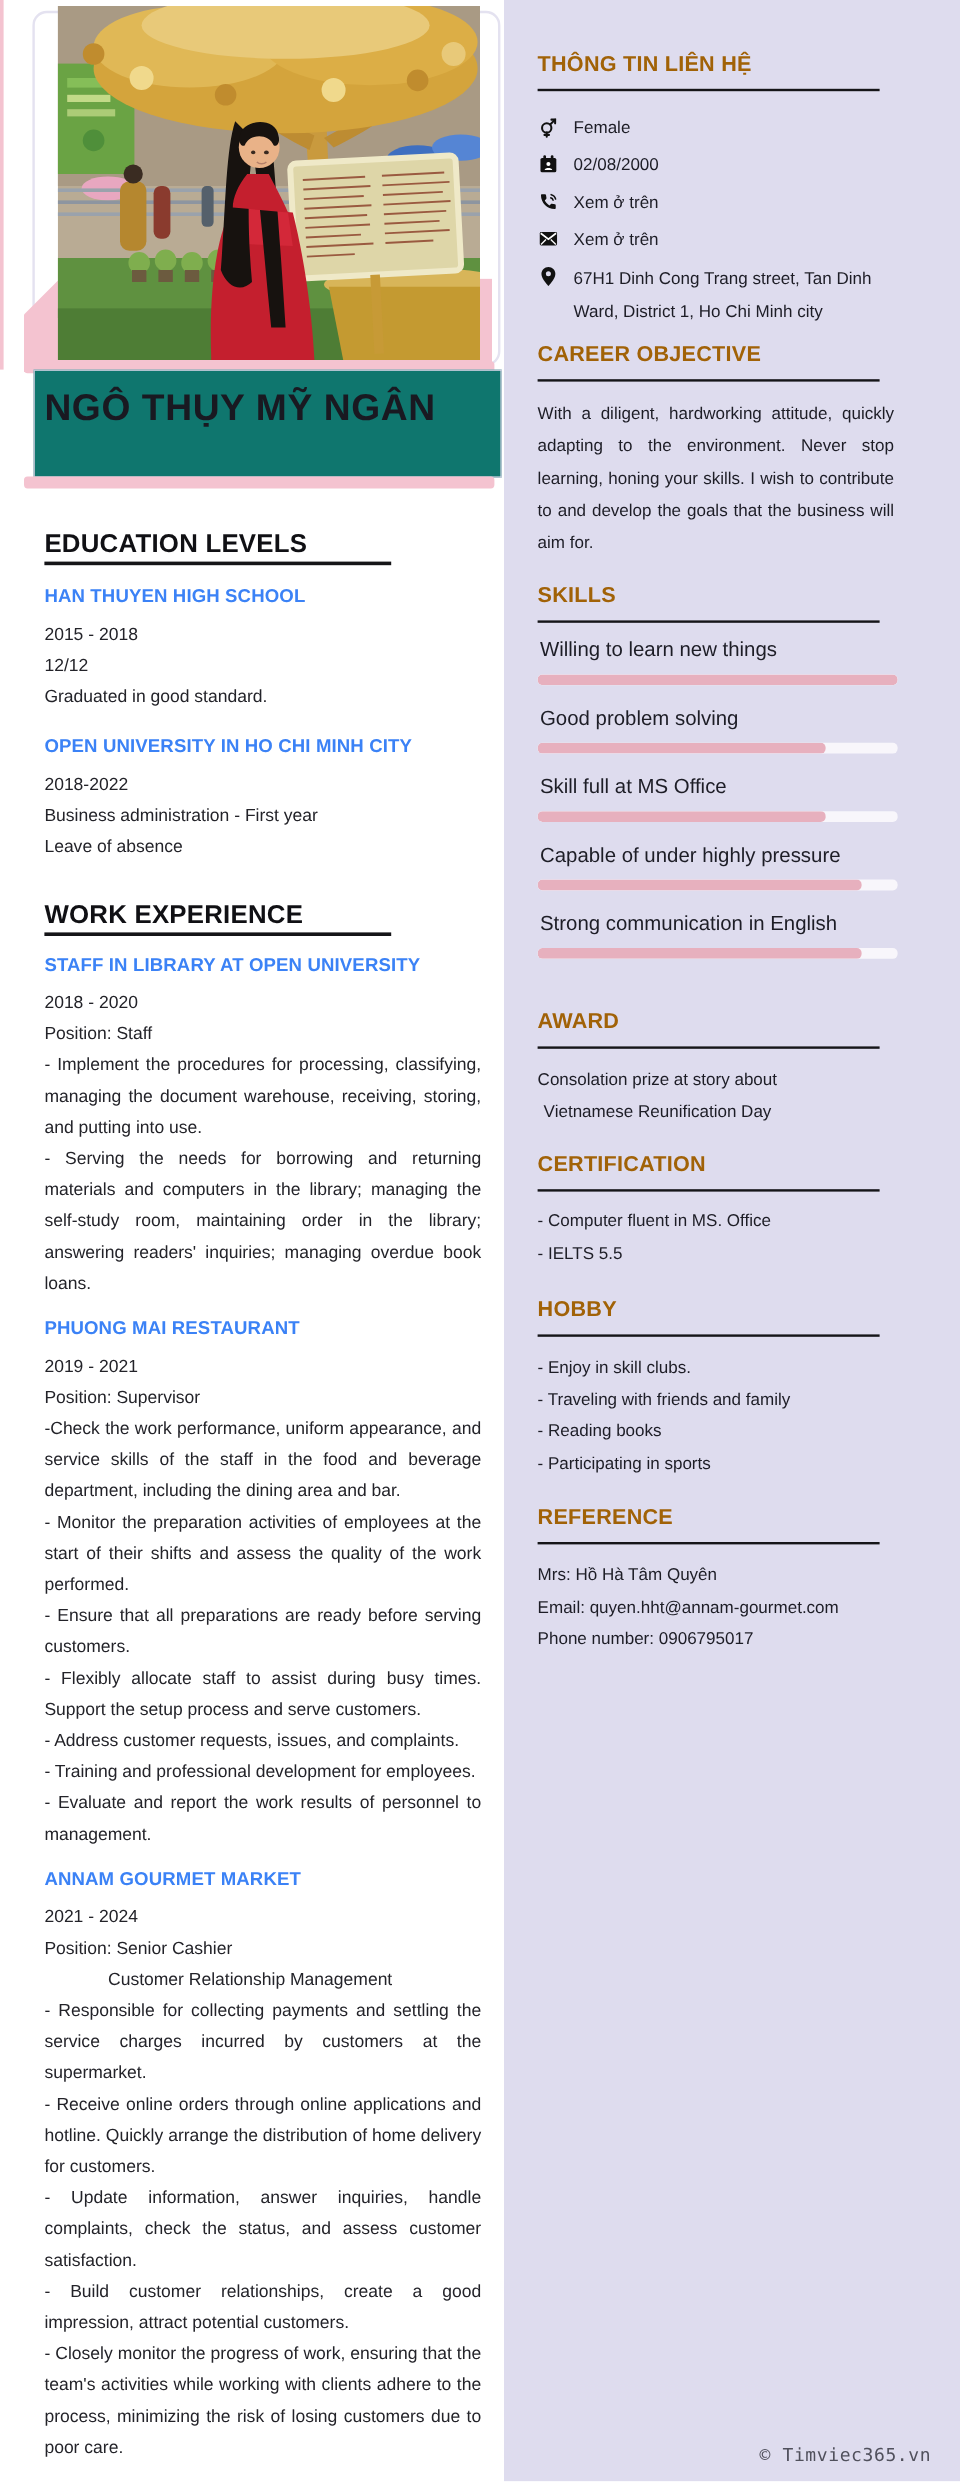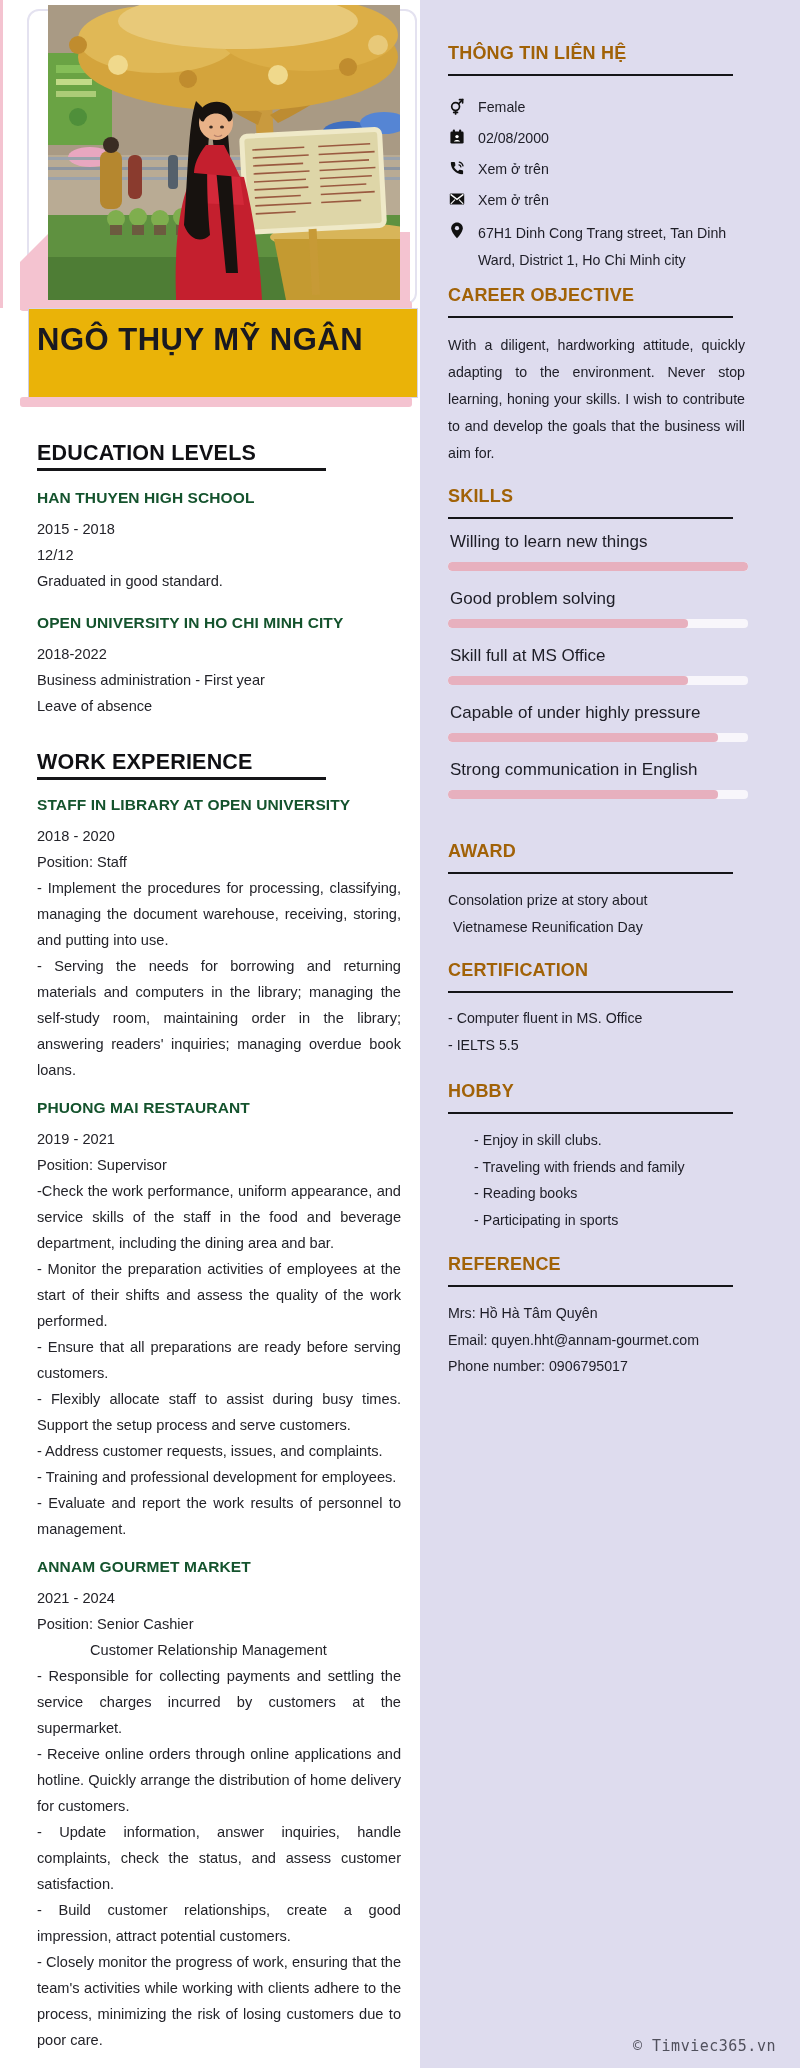--- a/index.html
+++ b/index.html
@@ -17,30 +17,30 @@
   .photo-frame { position:absolute; left:27px; top:9px; width:390px; height:296px;
     border:2px solid #e4e2f0; border-radius:12px; background:transparent; }
   .pink-ribbon { position:absolute; left:20px; top:232px; width:390px; height:78px; background:#f4c3d0;
     clip-path:polygon(30px 0, 100% 0, 100% 100%, 0 100%, 0 30px); }
   .photo { position:absolute; left:48px; top:5px; width:352px; height:295px; overflow:hidden; }
   .photo svg { display:block; }
   .band { position:absolute; left:20px; width:392px; height:10px; background:#f4c3d0; border-radius:3px; }
   .band-top { top:301px; }
   .band-bottom { top:397px; }
   .name-card { position:absolute; left:28px; top:308px; width:390px; height:90px;
-    background:#eab308; border:1px solid #d8d5e8; border-left-color:#cfccdf; }
+    background:#0f766e; border:1px solid #d8d5e8; border-left-color:#cfccdf; }
   .name-card h1 { font-size:31px; font-weight:700; letter-spacing:.5px; color:#191921; padding:13px 0 0 8px; white-space:nowrap; }
 
   
   .left-col { position:absolute; left:37px; top:442px; width:364px; }
   .h2-l { font-size:21.5px; line-height:22px; font-weight:700; color:#101014; letter-spacing:.2px; }
   .rule-l { width:289px; height:3px; background:#151518; margin-top:4px; }
   .sec-edu .rule-l { margin-bottom:18px; }
   .entry + .entry { margin-top:20px; }
-  .entry-title { font-size:15.5px; font-weight:700; color:#14532d; margin-bottom:9px; letter-spacing:.1px; }
+  .entry-title { font-size:15.5px; font-weight:700; color:#3b82f6; margin-bottom:9px; letter-spacing:.1px; }
   .line { font-size:14.6px; line-height:26px; color:#232329; }
   .sec-work { margin-top:32px; }
   .sec-work .rule-l { margin-bottom:16px; }
   .job + .job { margin-top:16px; }
   .para { font-size:14.6px; line-height:26px; color:#232329; text-align:justify; }
   .indent { padding-left:53px; }
 
   
   .right-col { position:absolute; left:448px; top:44px; width:297px; }
   .h2-r { font-size:18px; line-height:19px; font-weight:700; color:#a16207; letter-spacing:.2px; }
@@ -59,21 +59,21 @@
   .s-label { font-size:17px; line-height:15px; color:#1d1d26; padding-left:2px; }
   .s-bar { margin-top:13px; width:300px; height:9px; background:#f8f6fb; border-radius:4px; overflow:hidden; }
   .s-fill { height:100%; background:#e7b0be; border-radius:4px; }
   .sec-award { margin-top:43px; }
   .award-lines { margin-top:13px; }
   .r-line { font-size:14.2px; line-height:26.5px; color:#1d1d26; }
   .indent-sm { padding-left:5px; }
   .sec-cert { margin-top:21px; }
   .cert-list { margin-top:12px; }
   .sec-hobby { margin-top:24px; }
-  .hobby-list { margin-top:13px;margin-left:26px; }
+  .hobby-list { margin-top:13px; }
   .sec-ref { margin-top:22px; }
   .ref-lines { margin-top:13px; }
   .ref-lines .r-line { text-align:justify; }
 
   .watermark { position:absolute; left:633px; top:2037px; font-family:"DejaVu Sans Mono", monospace;
     font-size:15px; color:#50505c; letter-spacing:.5px; }
 </style>
 </head>
 <body>
 

